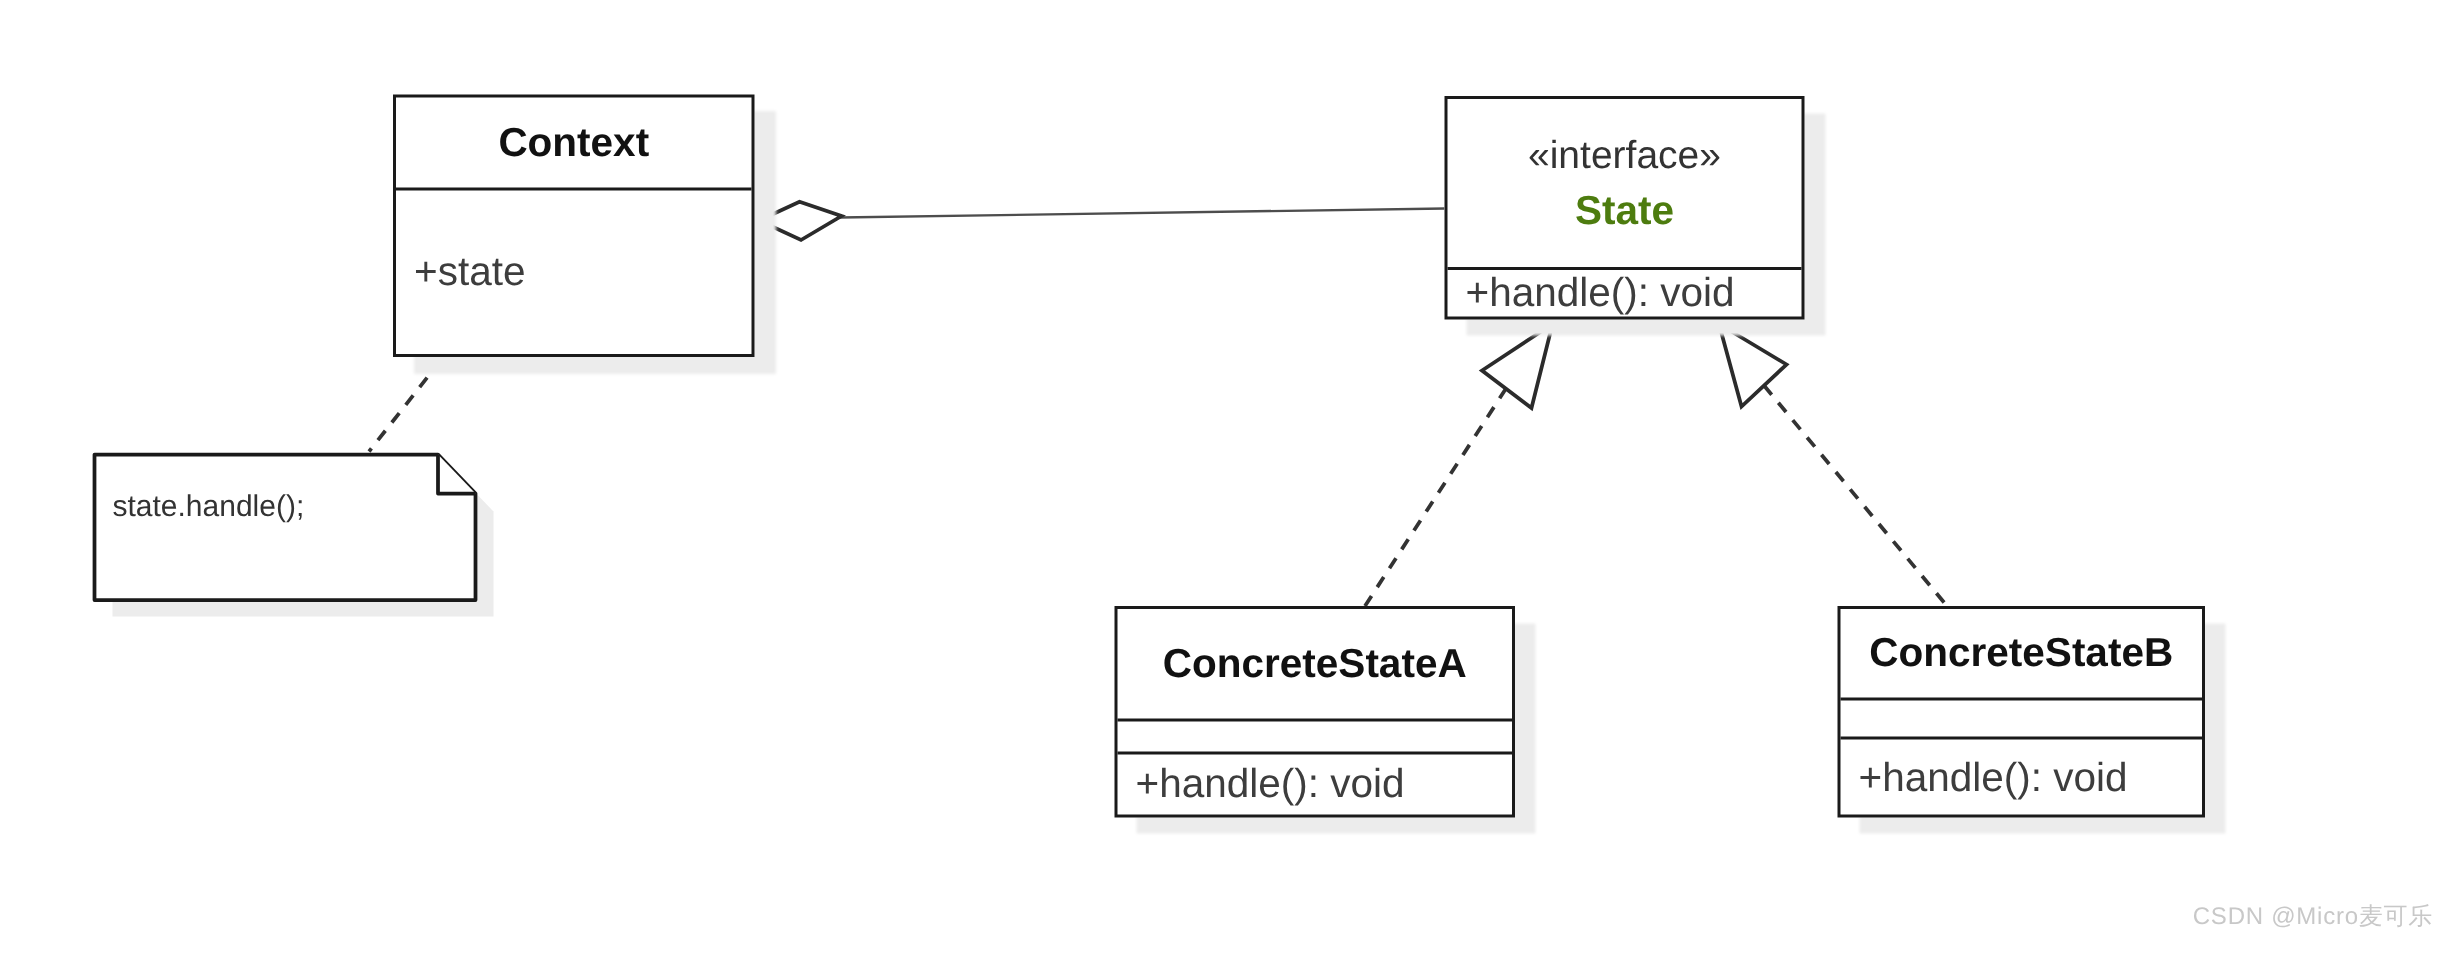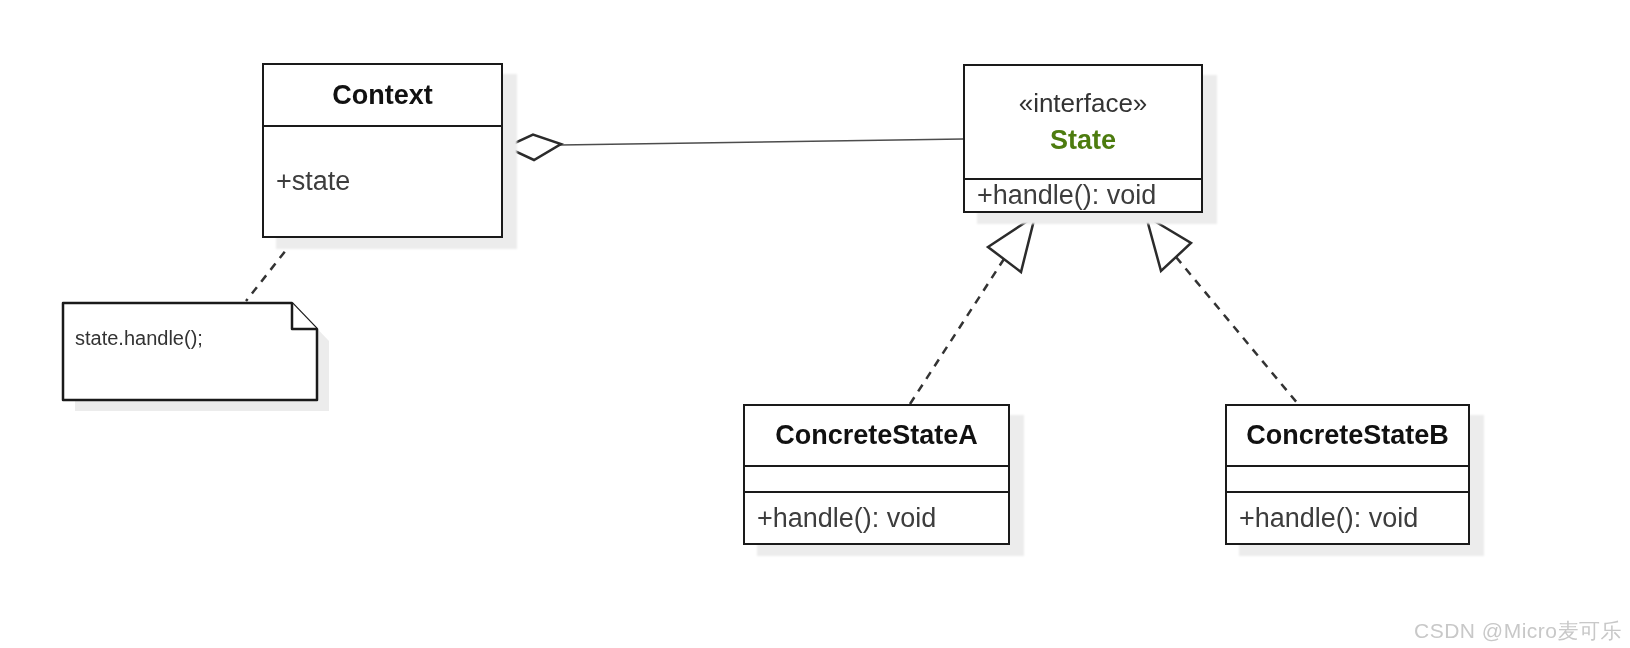--- a/index.html
+++ b/index.html
@@ -68,24 +68,23 @@
     left: 75px;
     top: 307px;
     font-size: 20px;
     color: #333333;
     margin-top: 20px;
   }
   .watermark {
     position: absolute;
     right: 8px;
     top: 601px;
-    font-size: 21px;
+    font-size: 16px;
     color: #c8c8c8;
     letter-spacing: 0.5px;
-    margin-top: 16px;
   }
 </style>
 </head>
 <body>
 
 <div class="canvas">
 
   <svg class="connectors" viewBox="0 0 1630 648" xmlns="http://www.w3.org/2000/svg">
 
     <line x1="560" y1="145" x2="963" y2="139" stroke="#4d4d4d" stroke-width="1.6"></line>
@@ -113,21 +112,21 @@
 
   <div class="uml-class" style="left:963px; top:64px; width:240px; height:149px;">
     <div class="uml-title-stack" style="height:113px;">
       <div class="uml-stereotype">«interface»</div>
       <div class="uml-title-line">State</div>
     </div>
     <div class="uml-row" style="flex:1 0 0;">+handle(): void</div>
   </div>
 
   <div class="uml-class" style="left:743px; top:404px; width:267px; height:141px;">
-    <div class="uml-title" style="height:59px;">ConcreteStateA</div>
+    <div class="uml-title" style="height:73px;">ConcreteStateA</div>
     <div class="uml-row empty" style="flex:26 0 0;"></div>
     <div class="uml-row" style="flex:54 0 0;">+handle(): void</div>
   </div>
 
   <div class="uml-class" style="left:1225px; top:404px; width:245px; height:141px;">
     <div class="uml-title" style="height:59px;">ConcreteStateB</div>
     <div class="uml-row empty" style="flex:26 0 0;"></div>
     <div class="uml-row" style="flex:54 0 0;">+handle(): void</div>
   </div>
 

